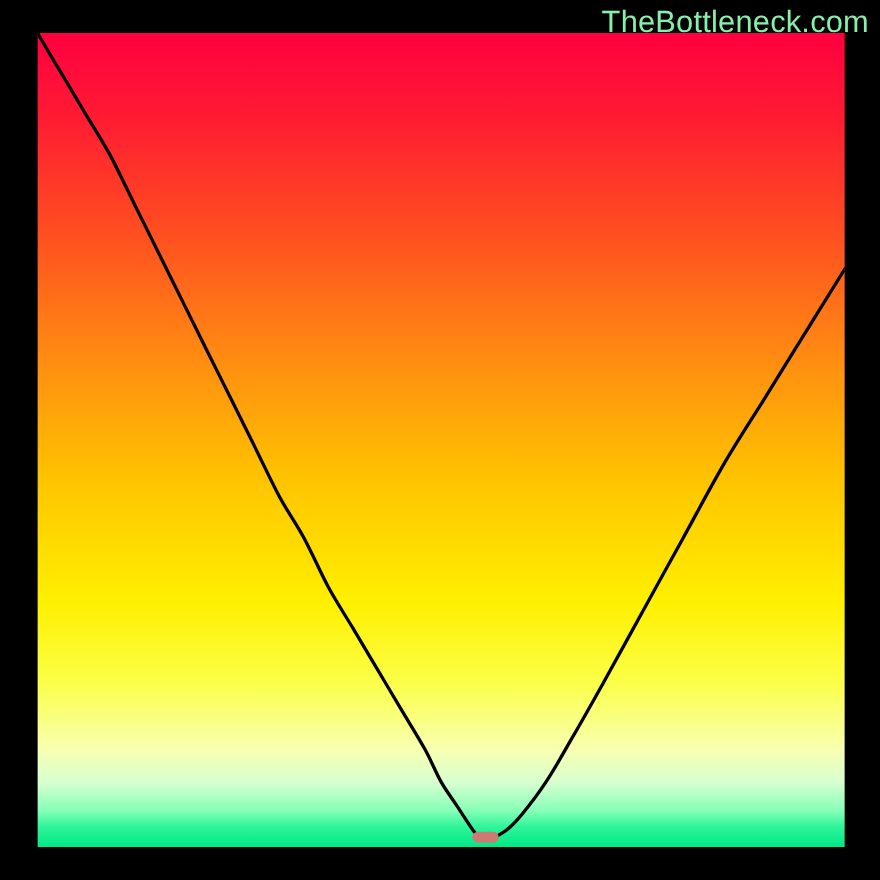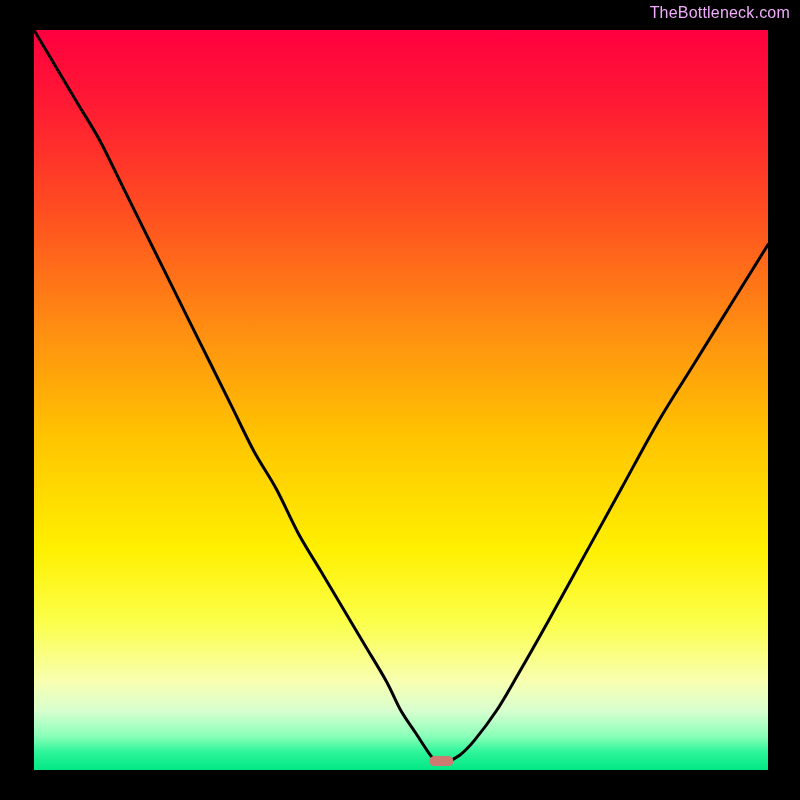--- a/index.html
+++ b/index.html
@@ -14,22 +14,22 @@
     position: relative;
     width: 800px;
     height: 800px;
     background: #000;
   }
   .watermark {
     position: absolute;
     top: 4px;
     right: 10px;
     font-family: Arial, sans-serif;
-    font-size: 16px;
-    color: #f0abfc;
+    font-size: 28px;
+    color: #86efac;
     letter-spacing: 0.2px;
     z-index: 10;
     user-select: none;
   }
   .plot {
     position: absolute;
     left: 34px;
     top: 30px;
     width: 734px;
     height: 740px;

